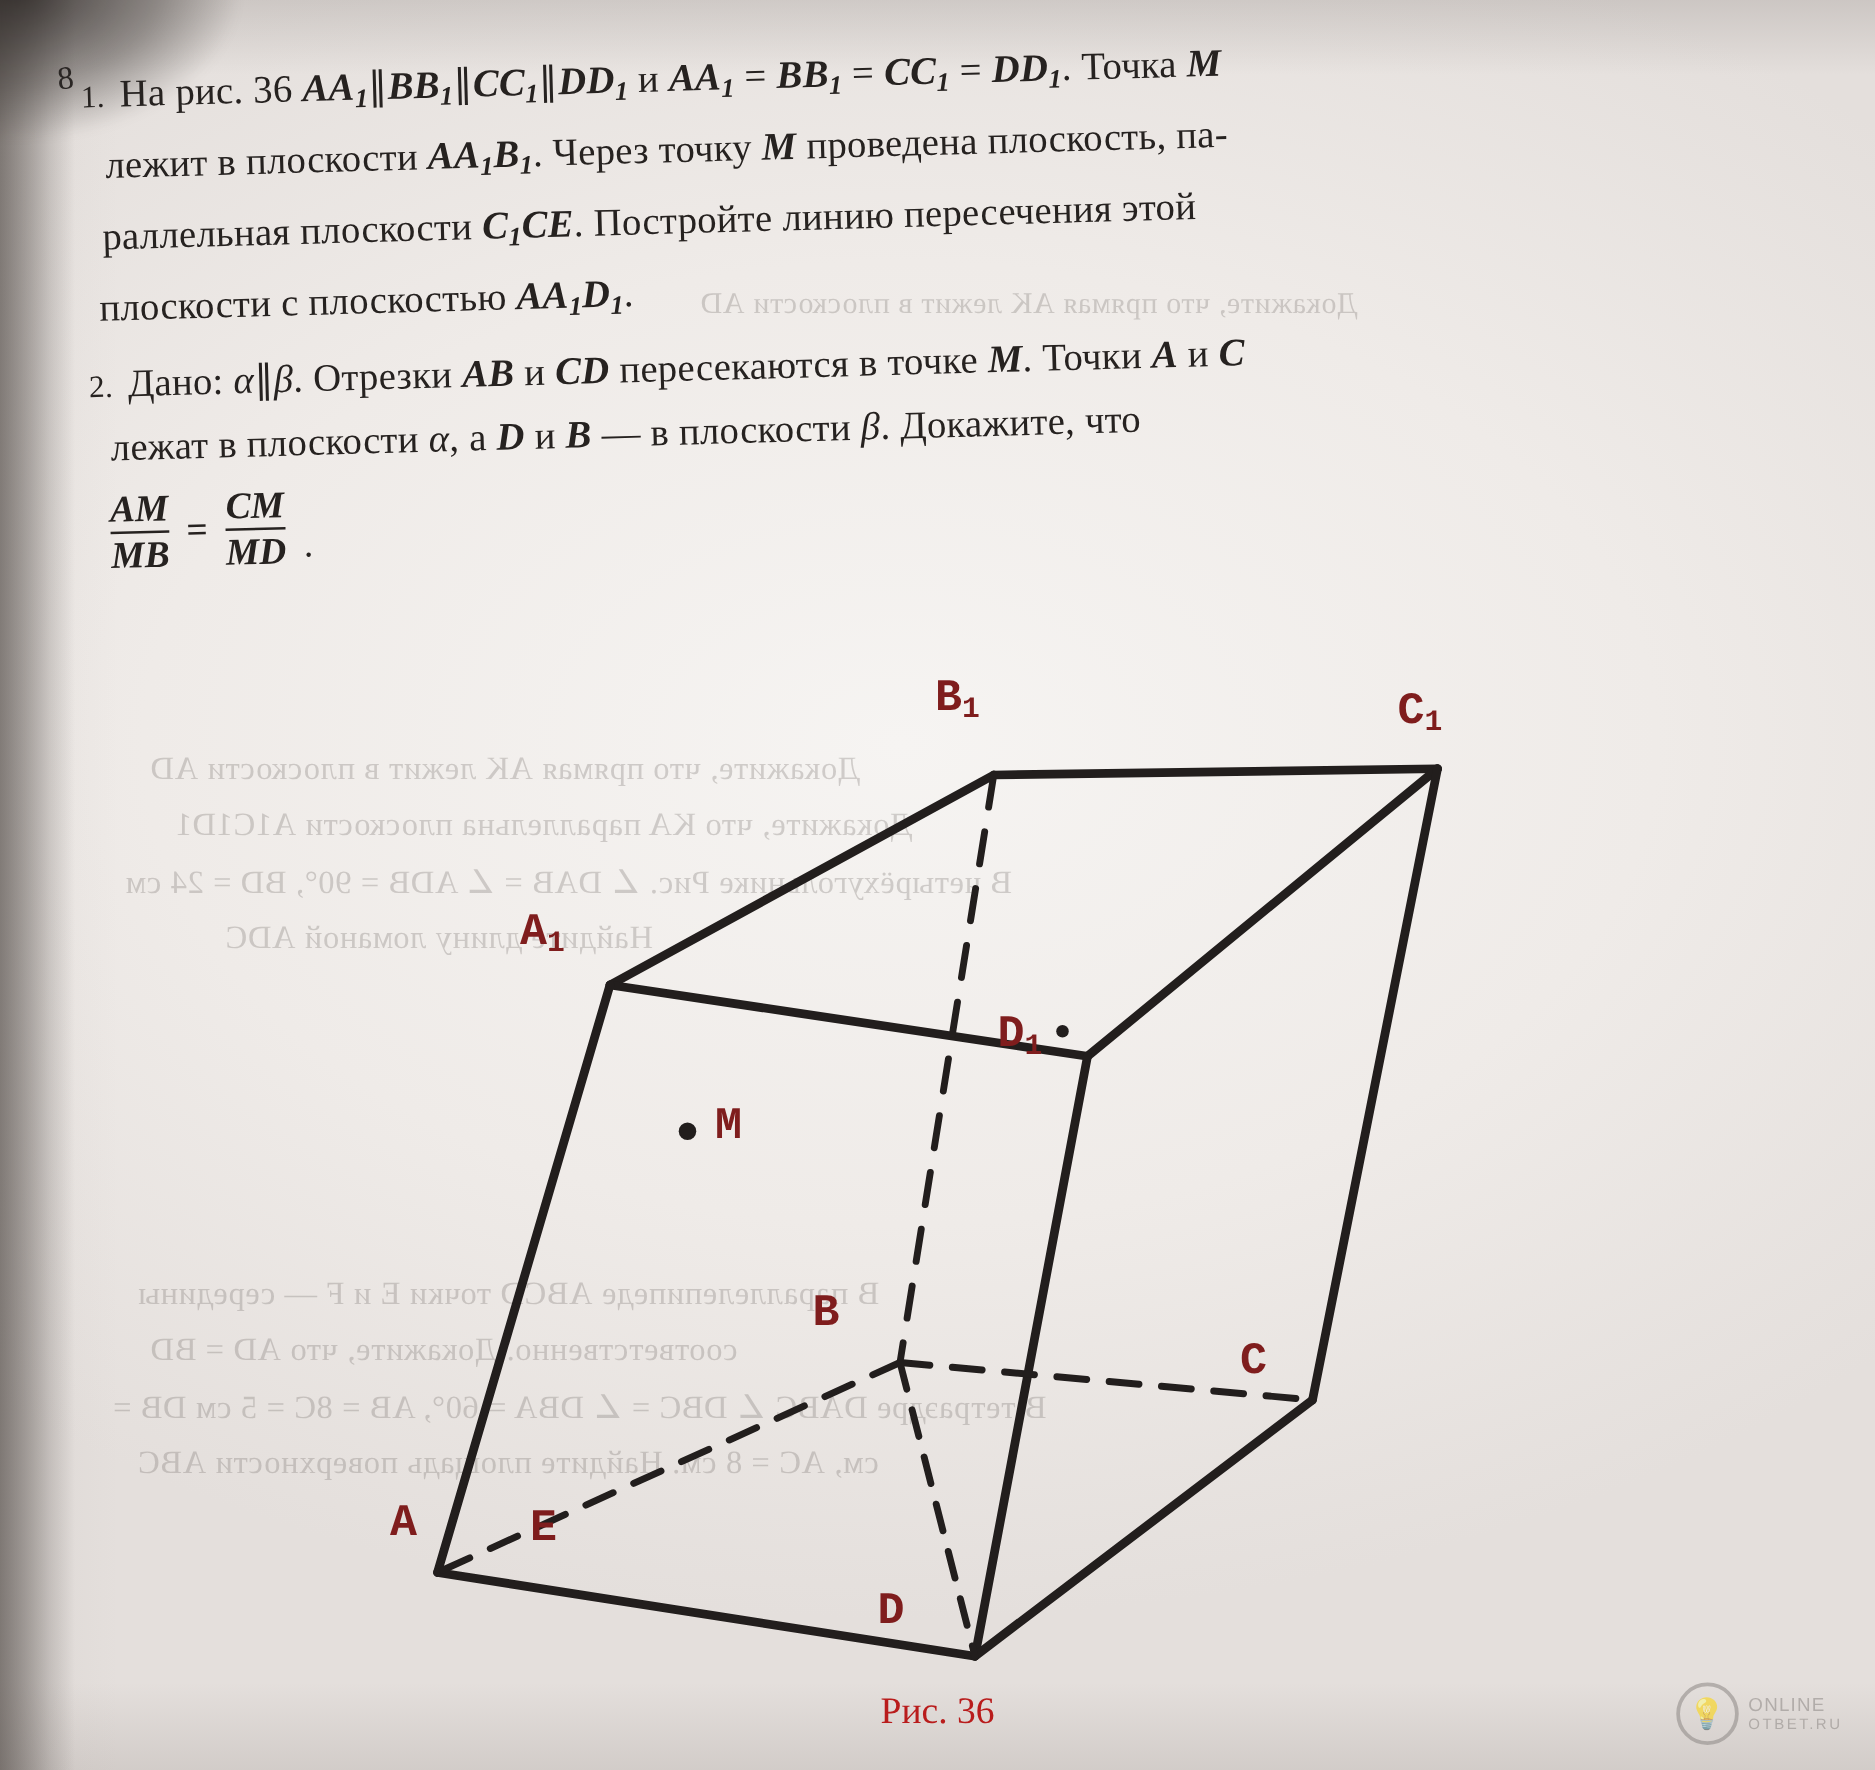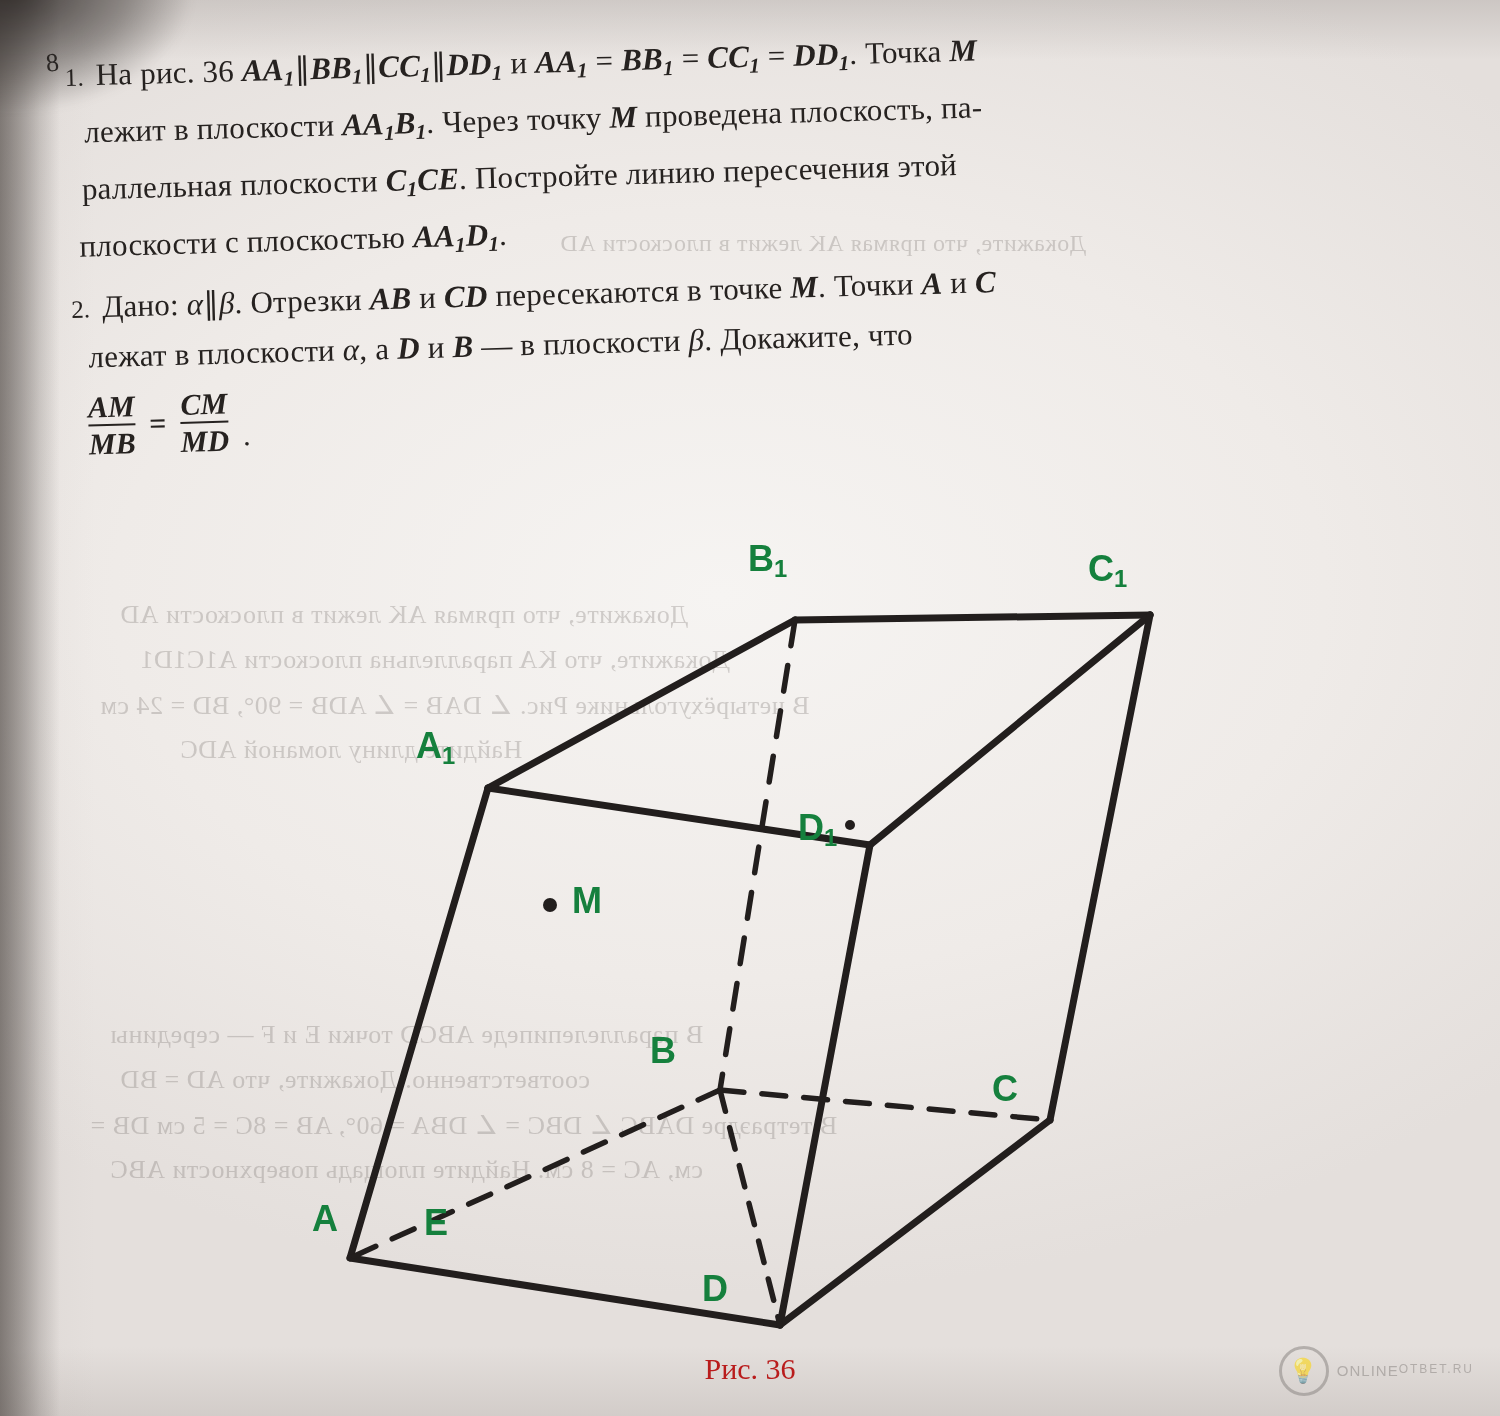--- a/index.html
+++ b/index.html
@@ -119,24 +119,24 @@
   .figure {
     position: absolute;
     left: 250px;
     top: 520px;
     width: 1000px;
     height: 830px;
   }
   .figure svg { display: block; }
   .lbl {
     position: absolute;
-    font-family: Liberation Sans, sans-serif;
+    font-family: Liberation Mono, monospace;
     font-size: 36px;
     font-weight: bold;
-    color: #15803d;
+    color: #7f1d1d;
   }
   .lbl .sb { font-size: 0.66em; vertical-align: -0.25em; }
 
   .caption {
     position: absolute;
     left: 0; right: 0;
     top: 1352px;
     text-align: center;
     font-size: 30px;
     color: #b91c1c;
@@ -155,21 +155,21 @@
   }
   .wm-circle {
     width: 44px; height: 44px;
     border-radius: 50%;
     border: 3px solid #8d8885;
     display: flex; align-items: center; justify-content: center;
     color: #8d8885;
     font-size: 24px;
   }
   .wm-text {
-    display: flex; flex-direction: row;
+    display: flex; flex-direction: column;
     line-height: 1.05;
     color: #8d8885;
     font-family: "Liberation Sans", sans-serif;
     font-size: 15px;
     letter-spacing: 1px;
   }
   .wm-text .t2 { font-size: 12px; letter-spacing: 2px; text-align: center; }
 </style>
 </head>
 <body>
@@ -255,21 +255,21 @@
         <path d="M 470 570 L 530 805" stroke-dasharray="22 17"></path>
         <path d="M 100 738 C 230 690 340 640 470 570" stroke-dasharray="22 18" opacity="0"></path>
       </g>
 
       <circle cx="300" cy="385" r="7" fill="#221e1d"></circle>
 
       <circle cx="600" cy="305" r="5" fill="#221e1d"></circle>
     </svg>
 
     <div class="lbl" style="left:498px; top:18px;">B<span class="sb">1</span></div>
-    <div class="lbl" style="left:838px; top:28px;">C<span class="sb">1</span></div>
+    <div class="lbl" style="left:868px; top:28px;">C<span class="sb">1</span></div>
     <div class="lbl" style="left:166px; top:205px;">A<span class="sb">1</span></div>
     <div class="lbl" style="left:548px; top:262px;margin-top:25px;">D<span class="sb">1</span></div>
     <div class="lbl" style="left:322px; top:360px;">M</div>
     <div class="lbl" style="left:400px; top:510px;">B</div>
     <div class="lbl" style="left:742px; top:548px;">C</div>
     <div class="lbl" style="left:62px; top:678px;">A</div>
     <div class="lbl" style="left:174px; top:682px;">E</div>
     <div class="lbl" style="left:452px; top:748px;">D</div>
   </div>
 

